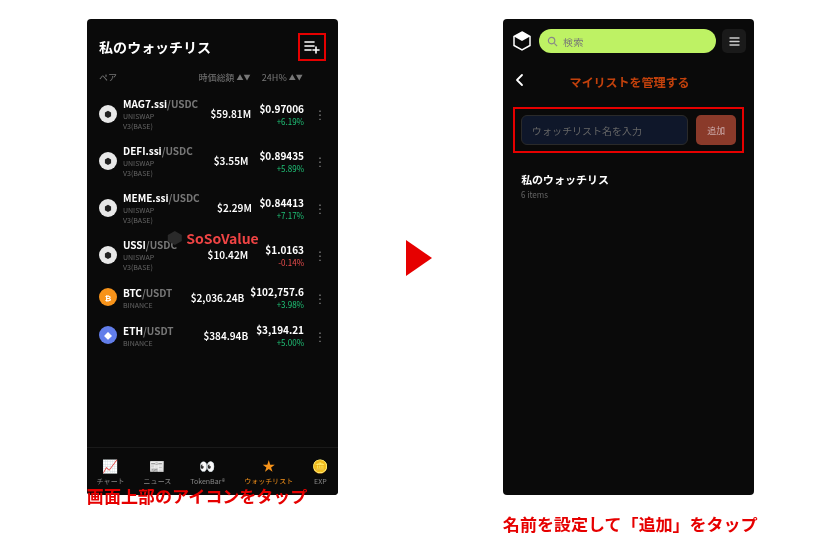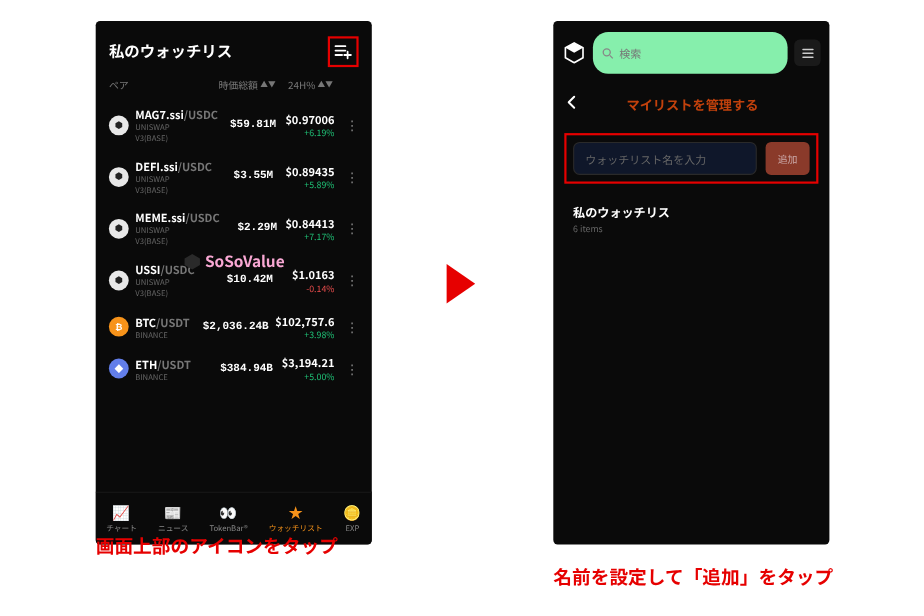--- a/index.html
+++ b/index.html
@@ -24,36 +24,36 @@
   .sort { font-size: 7px; line-height: 0.6; display: flex; flex-direction: column; }
   .row { display: flex; align-items: center; padding: 6px 12px; gap: 6px; }
   .coin-icon { width: 18px; height: 18px; border-radius: 50%; flex-shrink: 0; display: flex; align-items: center; justify-content: center; font-size: 8px; font-weight: 700; }
   .ci-white { background: #e8e8e8; color: #222; }
   .ci-orange { background: #f7931a; color: #fff; }
   .ci-eth { background: #627eea; color: #fff; }
   .pair-col { flex: 1.25; display: flex; flex-direction: column; }
   .pair-main { color: #fff; font-size: 10px; font-weight: 700; }
   .pair-ex { color: #666; font-size: 7px; }
   .pair-ex2 { color: #666; font-size: 7px; }
-  .mid-col { flex: 0.9; text-align: right; color: #fff; font-size: 10px; font-weight: 600; font-family: Liberation Mono, monospace; }
+  .mid-col { flex: 0.9; text-align: right; color: #fff; font-size: 10px; font-weight: 600; }
   .right-col { flex: 0.9; text-align: right; }
   .price { color: #fff; font-size: 10px; font-weight: 700; }
   .chg-pos { color: #1fbf75; font-size: 8px; }
   .chg-neg { color: #e74c4c; font-size: 8px; }
   .dots { color: #888; font-size: 12px; padding-left: 4px; }
-  .watermark { position: absolute; left: 50%; top: 46%; transform: translate(-50%,-50%); color: #f9a8d4; font-size: 14px; font-weight: 700; pointer-events: none; display: flex; align-items: center; gap: 4px; }
+  .watermark { position: absolute; left: 50%; top: 46%; transform: translate(-50%,-50%); color: #ef4444; font-size: 14px; font-weight: 700; pointer-events: none; display: flex; align-items: center; gap: 4px; }
   .bottom-nav { position: absolute; bottom: 0; left: 0; right: 0; height: 48px; background: #0a0a0a; border-top: 1px solid #1a1a1a; display: flex; justify-content: space-around; align-items: center; }
   .nav-item { display: flex; flex-direction: column; align-items: center; gap: 2px; color: #888; font-size: 7px; }
   .nav-item.active { color: #f7931a; }
   .nav-icon { width: 16px; height: 16px; display: flex; align-items: center; justify-content: center; font-size: 13px; }
 
   
   .r-top { display: flex; align-items: center; padding: 10px 8px; gap: 6px; }
   .r-logo { width: 22px; height: 22px; display: flex; align-items: center; justify-content: center; }
-  .r-search { flex: 1; background: #86efac; border-radius: 14px; height: 38px; display: flex; align-items: center; padding: 0 8px; gap: 5px; color: #777; font-size: 10px; }
+  .r-search { flex: 1; background: #bef264; border-radius: 14px; height: 24px; display: flex; align-items: center; padding: 0 8px; gap: 5px; color: #777; font-size: 10px; }
   .r-menu { width: 24px; height: 24px; background: #1a1a1a; border-radius: 5px; display: flex; align-items: center; justify-content: center; color: #ccc; font-size: 12px; }
   .r-hdr2 { display: flex; align-items: center; padding: 8px 12px; gap: 10px; }
   .r-back { color: #fff; font-size: 14px; }
   .r-title { flex: 1; text-align: center; color: #c2410c; font-size: 12px; font-weight: 700; margin-left: -18px; }
   .r-inputrow { margin: 8px 10px; padding: 6px; display: flex; align-items: center; gap: 8px; }
   .r-input { flex: 1; background: #0f172a; border: 1px solid #2a2a2a; border-radius: 6px; height: 30px; display: flex; align-items: center; padding: 0 10px; color: #666; font-size: 10px; }
   .r-add { width: 40px; height: 30px; background: #8a3a2a; border-radius: 5px; display: flex; align-items: center; justify-content: center; color: #caa; font-size: 9px; }
   .r-list-item { padding: 10px 18px; color: #fff; font-size: 11px; font-weight: 700; }
   .r-list-sub { color: #666; font-size: 8px; font-weight: 400; margin-top: 2px; }
 </style>

